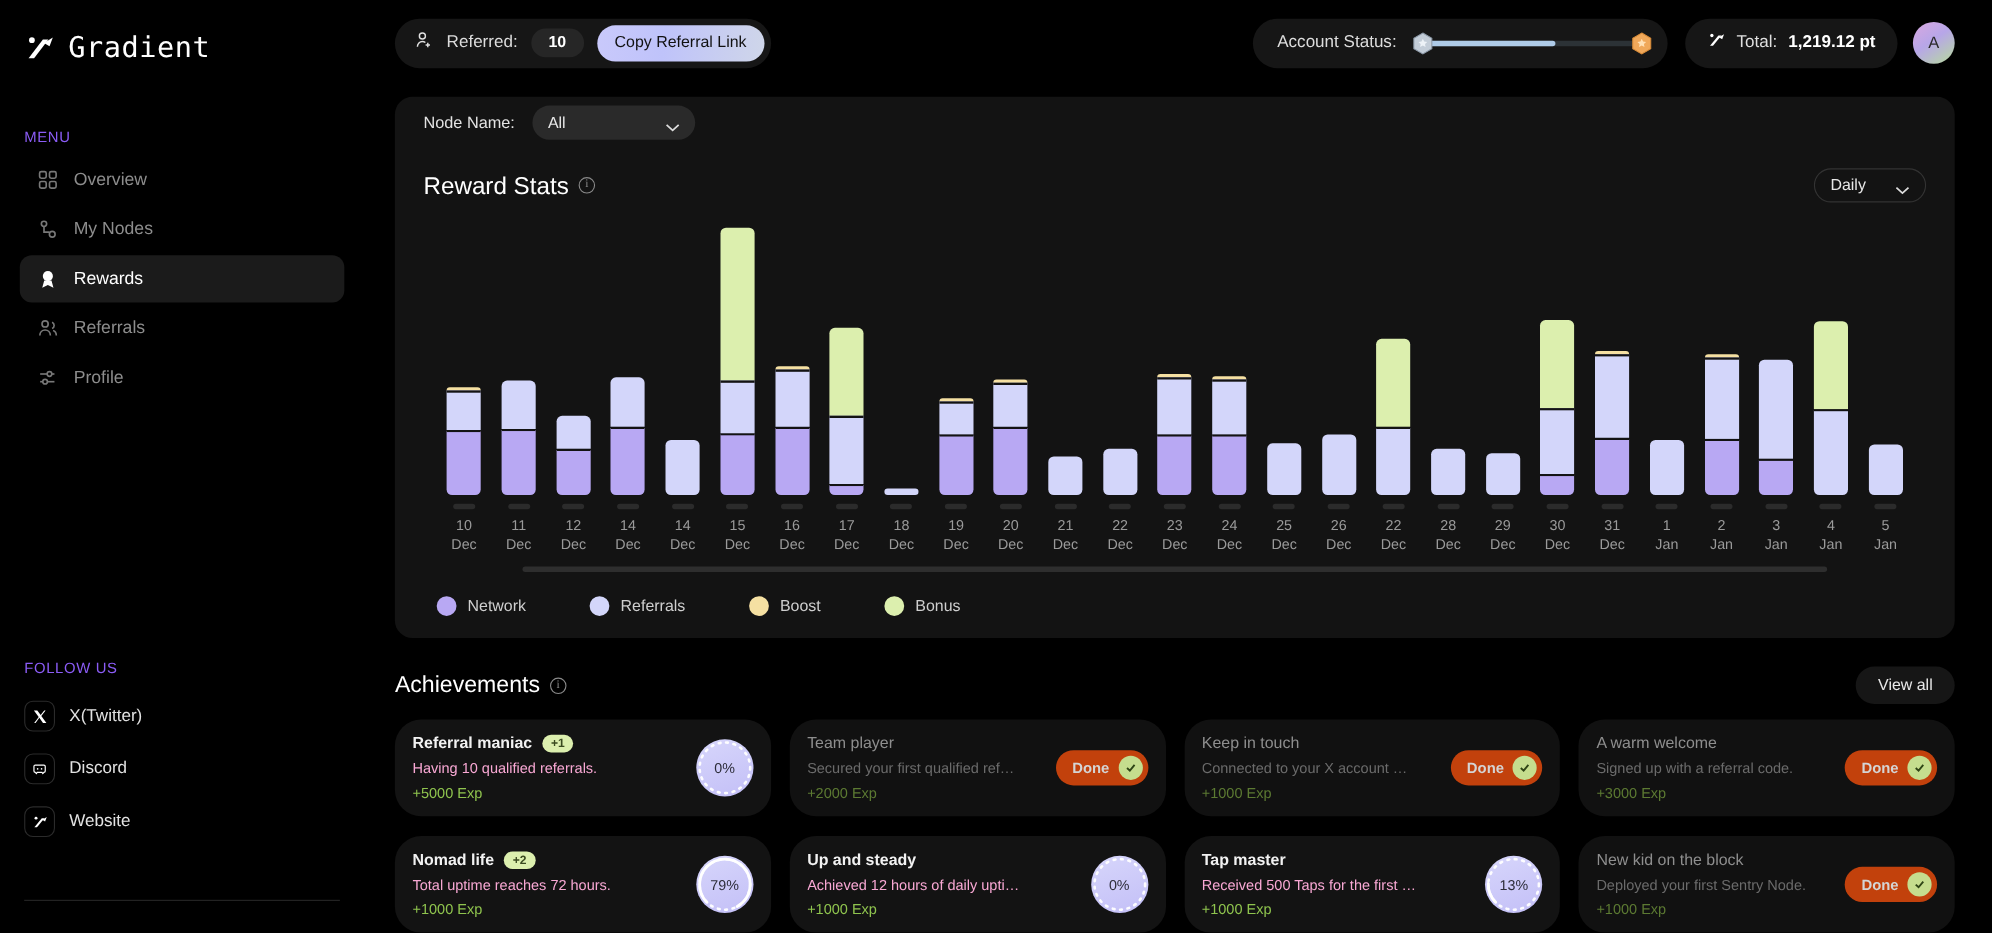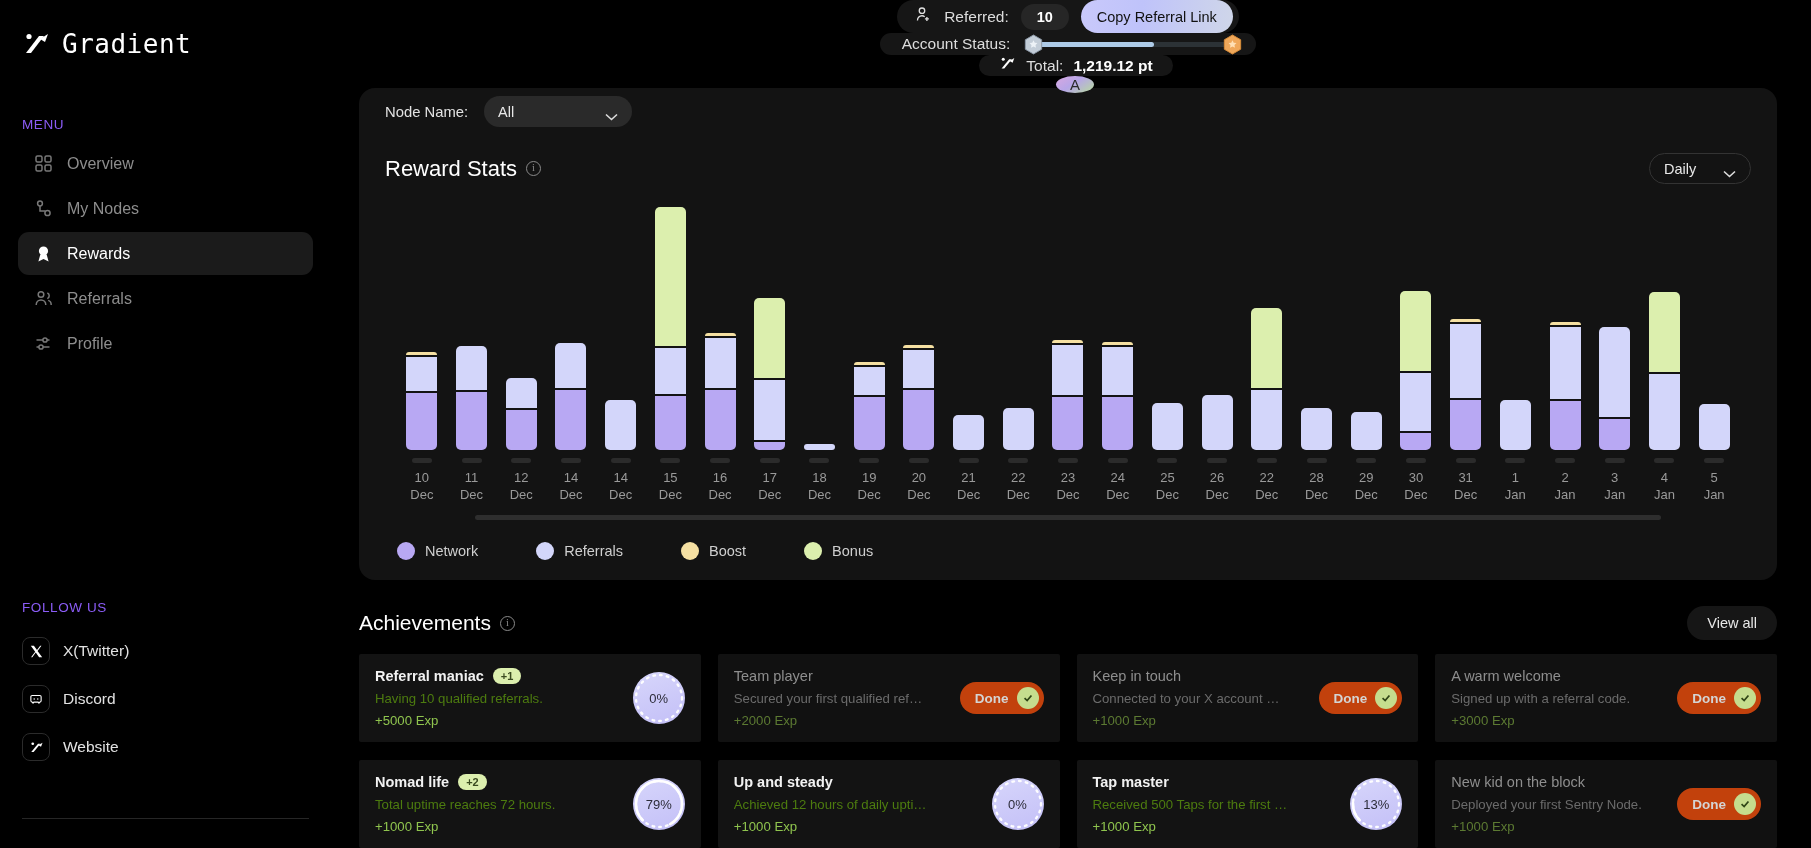--- a/index.html
+++ b/index.html
@@ -40,21 +40,21 @@
   .social { display: flex; align-items: center; gap: 13px; height: 48px; color: #e2e2e2; font-size: 15.5px; cursor: pointer; padding-left: 4px; }
   .social .sq {
     width: 28px; height: 28px; border-radius: 8px; border: 1px solid #2b2b2b;
     display: flex; align-items: center; justify-content: center; flex: 0 0 28px;
   }
   .side-divider { position:absolute; left: 22px; right: 22px; top: 818px; height: 1px; background: #262626; }
 
   
   .main { flex: 1; height: 848px; position: relative; background: #000; overflow: hidden; }
 
-  .topbar { height: 78px; display: flex; align-items: center; padding: 0 34px 0 28px; flex-direction: column; }
+  .topbar { height: 78px; display: flex; align-items: center; padding: 0 34px 0 28px; }
   .pill {
     background: #161616; border-radius: 999px; display: flex; align-items: center;
     height: 45px; padding: 0 6px 0 18px; gap: 12px;
   }
   .pill-label { color: #dcdcdc; font-size: 15.5px; }
   .count-chip {
     background: #262626; border-radius: 999px; color: #fff; font-weight: bold;
     font-size: 14.5px; padding: 5px 15px; min-width: 48px; text-align: center;
   }
   .copy-btn {
@@ -127,29 +127,29 @@
   .legend-item { display:flex; align-items:center; gap: 10px; color: #cfcfcf; font-size: 14.5px; }
   .dot { width: 18px; height: 18px; border-radius: 50%; }
 
   
   .ach-head { display:flex; align-items:center; justify-content: space-between; margin: 26px 34px 14px 28px; gap: 48px; }
   .ach-title { font-size: 21px; color: #fff; display:flex; align-items:center; gap: 9px; }
   .view-all { background: #161616; color: #e8e8e8; border: none; border-radius: 999px; height: 34px; padding: 0 20px; font-size: 14.5px; cursor:pointer; font-family: inherit; }
 
   .ach-grid { margin: 0 34px 0 28px; display: grid; grid-template-columns: repeat(4, 1fr); gap: 18px 17px; }
   .ach-card {
-    background: #131313; border-radius: 2px; height: 88px;
+    background: #131313; border-radius: 24px; height: 88px;
     padding: 13px 16px; display: flex; align-items: center; gap: 10px; position: relative;
   }
   .ach-card.done { background: #111111; }
   .ach-body { flex: 1; min-width: 0; }
   .ach-name { font-size: 14.5px; color: #f2f2f2; font-weight: bold; display: flex; align-items: center; gap: 9px; }
   .ach-card.done .ach-name { color: #8e8e8e; font-weight: normal; }
   .lvl-chip { background: #dcefae; color: #3a4a20; font-size: 11px; font-weight: bold; border-radius: 999px; padding: 2px 8px; }
-  .ach-desc { font-size: 13.2px; color: #4d7c0f; margin-top: 7px; white-space: nowrap; overflow: hidden; text-overflow: ellipsis; }
+  .ach-desc { font-size: 13.2px; color: #f9a8d4; margin-top: 7px; white-space: nowrap; overflow: hidden; text-overflow: ellipsis; }
   .ach-card.done .ach-desc { color: #6b6b6b; }
   .ach-exp { font-size: 13.2px; color: #8fc44e; margin-top: 7px; }
   .ach-card.done .ach-exp { color: #5c7a32; }
 
   .done-pill { background: #c2410c; border-radius: 999px; height: 32px; display:flex; align-items:center; gap: 8px; padding: 0 5px 0 15px; flex: 0 0 auto; }
   .done-text { font-size: 13.5px; color: #d4d4d4; font-weight: bold; }
   .done-check { width: 22px; height: 22px; border-radius: 50%; background: #c5dd8e; display:flex; align-items:center; justify-content:center; }
 
   .prog {
     width: 52px; height: 52px; border-radius: 50%; flex: 0 0 52px;

